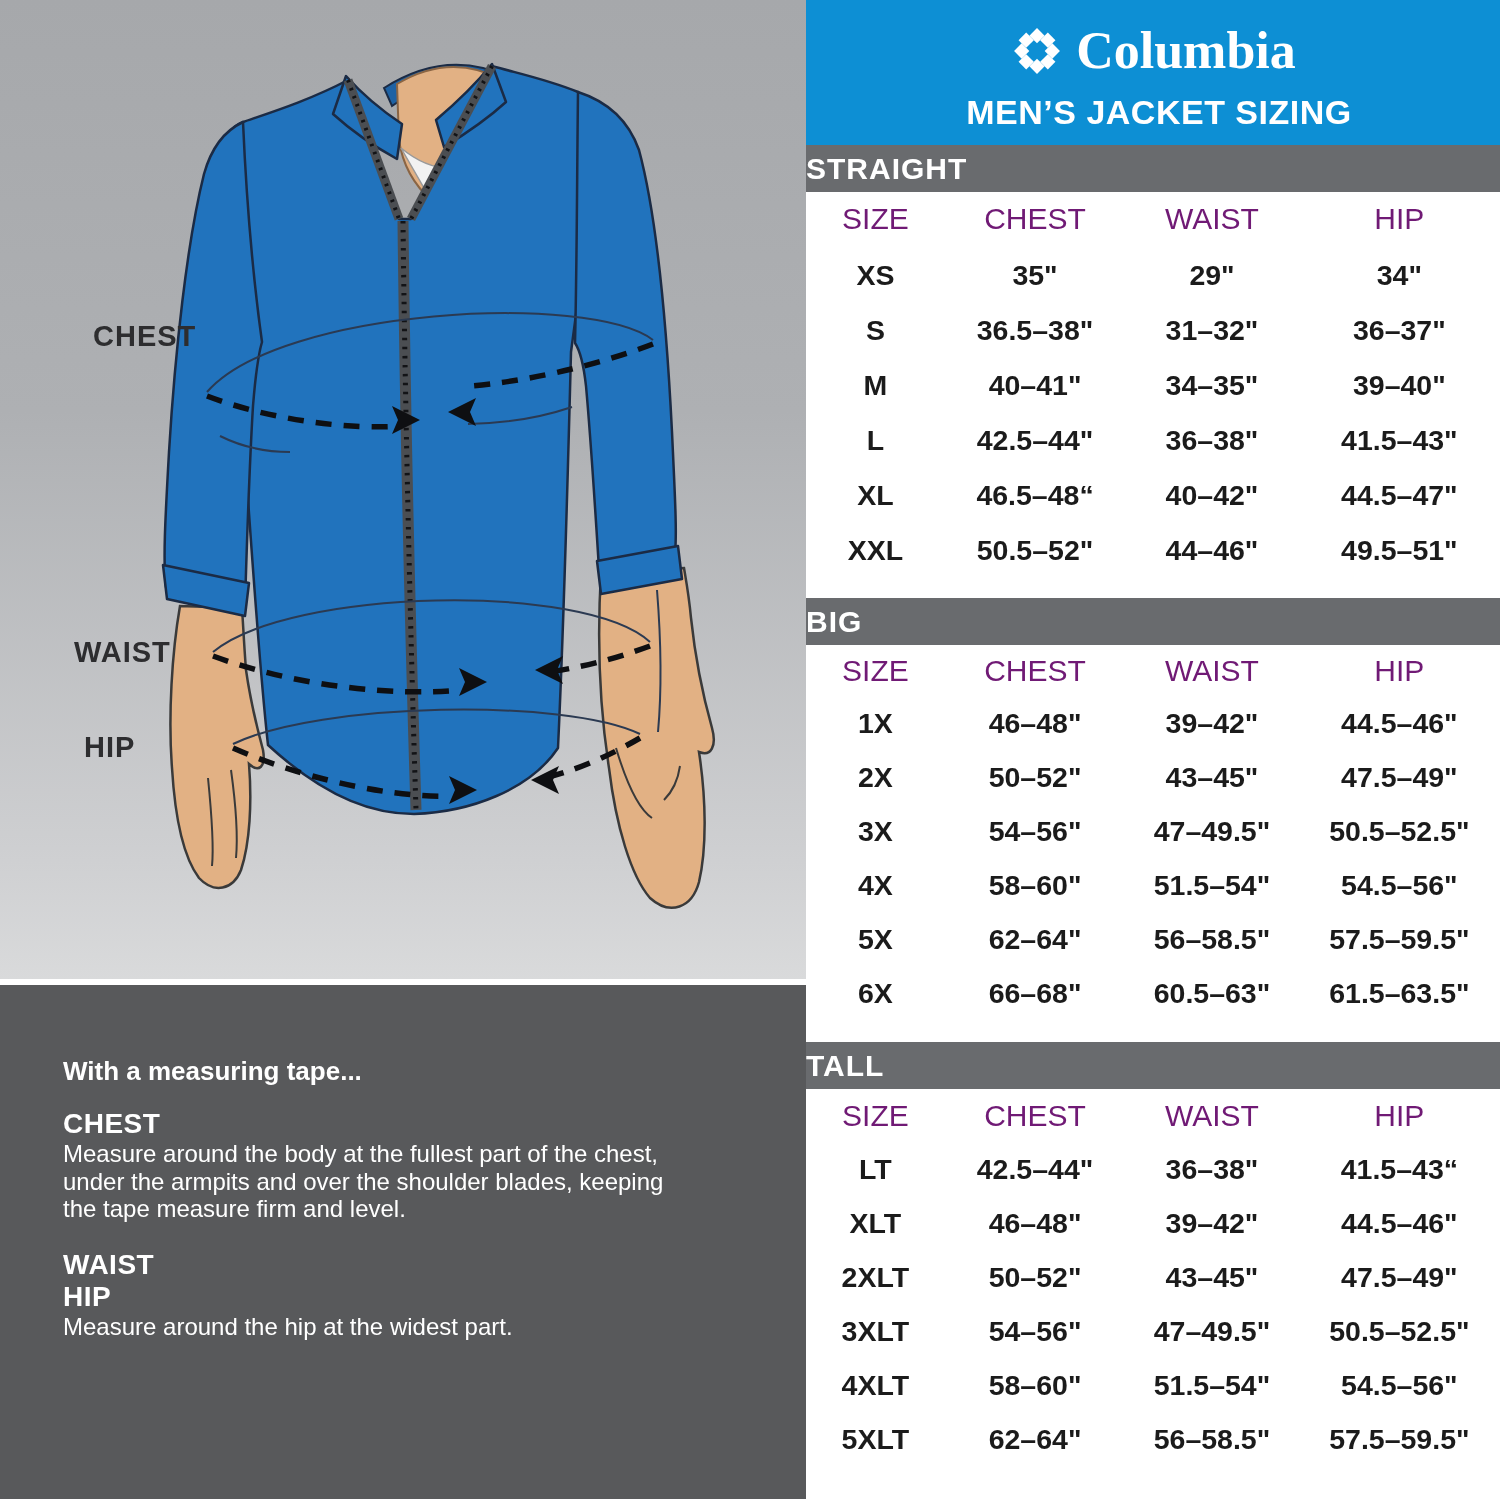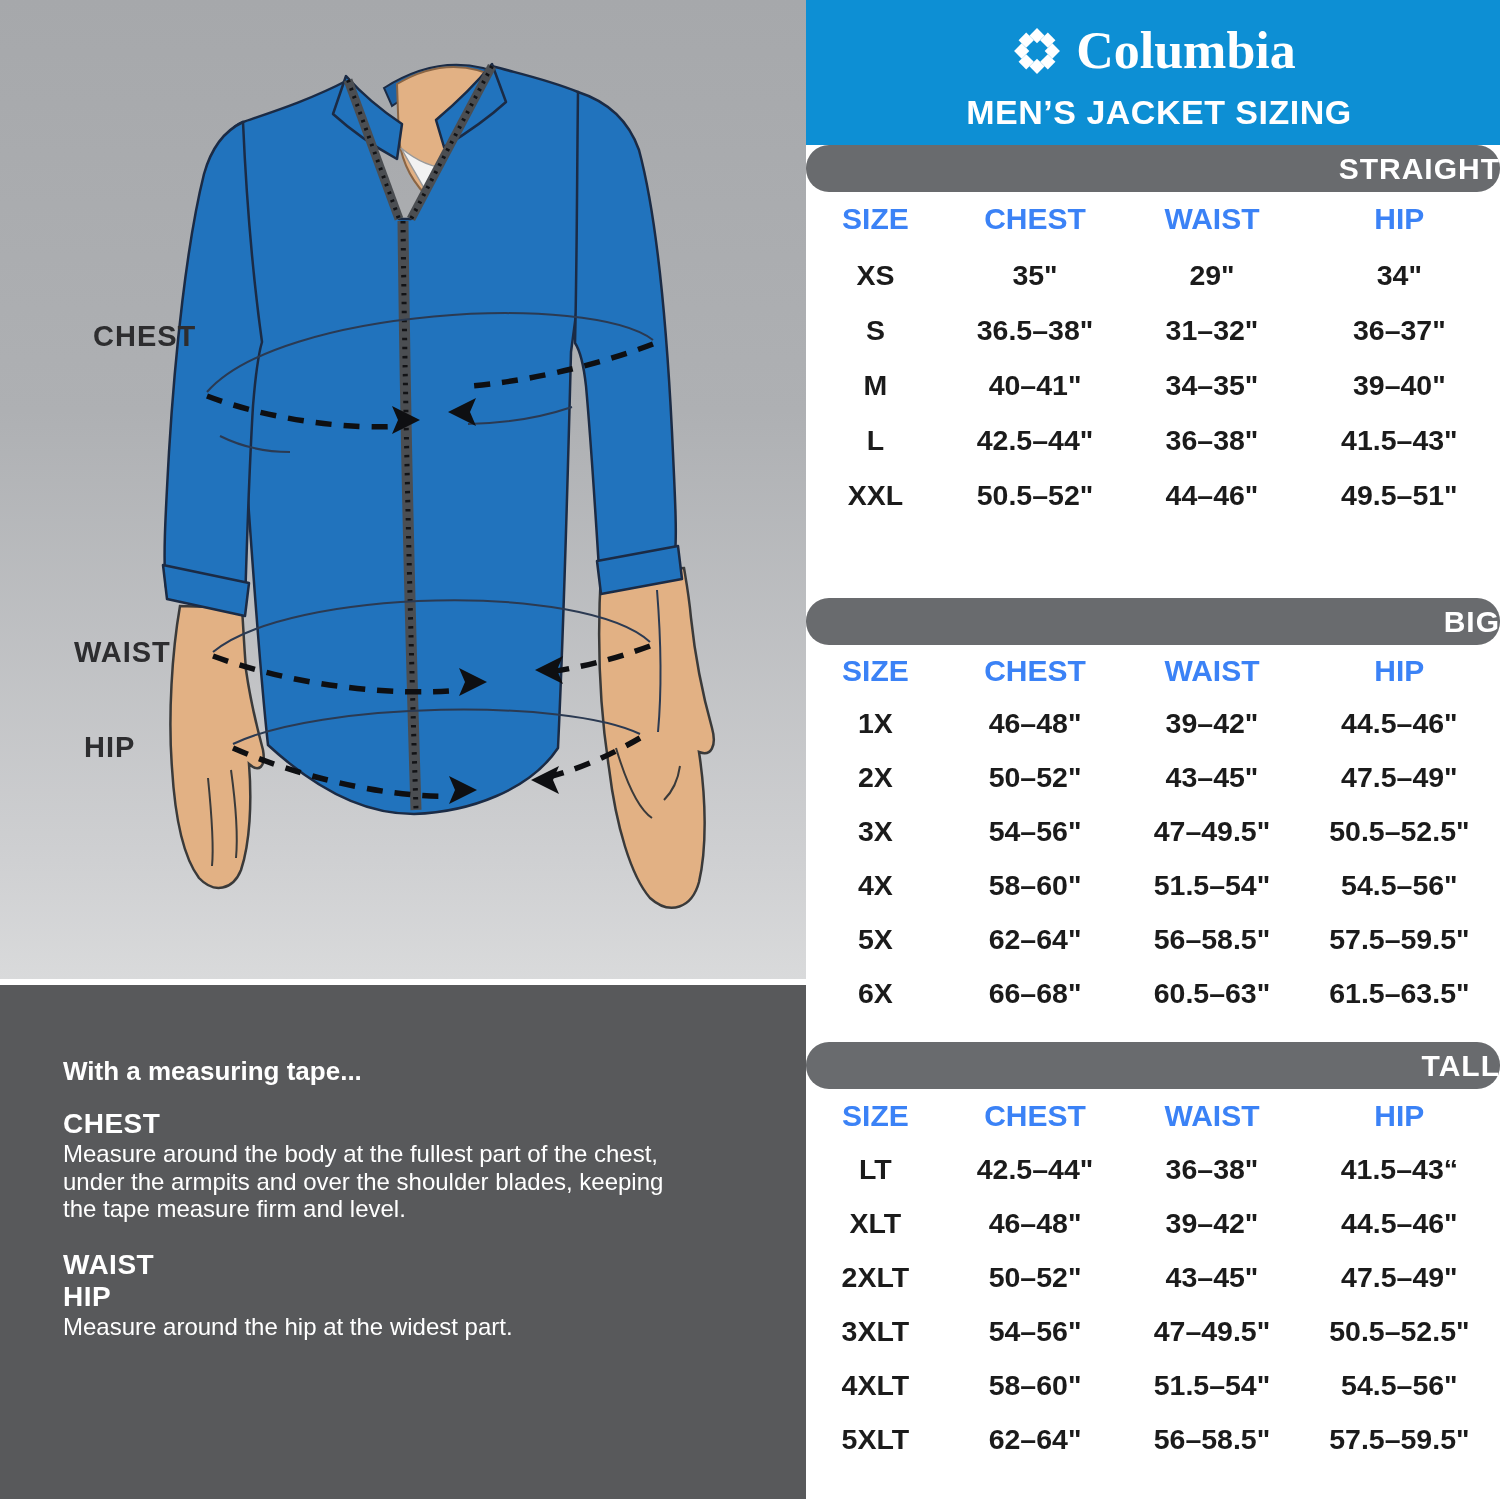--- a/index.html
+++ b/index.html
@@ -28,33 +28,33 @@
   .right-panel { position:absolute; left:806px; top:0; width:672px; height:1499px; background:#ffffff; }
   .brand-header { position:absolute; left:0; top:0; width:694px; height:145px; background:#0d8fd4; }
   .logo-row { position:absolute; top:22px; left:0; width:694px; height:58px;
     display:flex; align-items:center; justify-content:center; gap:12px; }
   .logo-wordmark { color:#ffffff; font-family:"Liberation Serif","DejaVu Serif",serif;
     font-weight:700; font-size:52px; line-height:52px; }
   .panel-title { position:absolute; top:93px; left:0; width:694px; text-align:center;
     color:#ffffff; font-size:34px; font-weight:800; letter-spacing:.5px;margin-left:6px; }
 
   .band { position:absolute; left:0; width:694px; height:47px; background:#696b6e;
-    display:flex; align-items:center; justify-content:flex-end;
-    color:#ffffff; font-size:30px; font-weight:800; letter-spacing:1px;border-radius:23px; }
+    display:flex; align-items:center; justify-content:flex-start;
+    color:#ffffff; font-size:30px; font-weight:800; letter-spacing:1px; }
   #band-straight { top:145px; }
   #band-big      { top:598px; }
   #band-tall     { top:1042px; }
 
   .size-table { position:absolute; left:0; width:694px; }
   #tbl-straight { top:190px; }
   #tbl-big      { top:646px; }
   #tbl-tall     { top:1090px; }
   .trow { display:grid; grid-template-columns:20% 26% 25% 29%; align-items:center; }
   .tcell { text-align:center; color:#1b1b1b; font-size:28.5px; font-weight:700; }
-  .thead .tcell { font-size:30px; font-weight:700; color:#3b82f6; }
+  .thead .tcell { font-size:30px; font-weight:400; color:#701a75; }
   #tbl-straight .trow { height:55px; } #tbl-straight .thead { height:58px; }
   #tbl-big .trow { height:54px; }      #tbl-big .thead { height:50px; }
   #tbl-tall .trow { height:54px; }     #tbl-tall .thead { height:52px; }
 </style>
 </head>
 <body>
 
 <div class="page">
 
   <section class="left-panel">
@@ -207,20 +207,26 @@
           <div class="tcell">34–35"</div>
           <div class="tcell">39–40"</div>
         </div>
         <div class="trow">
           <div class="tcell">L</div>
           <div class="tcell">42.5–44"</div>
           <div class="tcell">36–38"</div>
           <div class="tcell">41.5–43"</div>
         </div>
         <div class="trow">
+          <div class="tcell">XL</div>
+          <div class="tcell">46.5–48“</div>
+          <div class="tcell">40–42"</div>
+          <div class="tcell">44.5–47"</div>
+        </div>
+        <div class="trow">
           <div class="tcell">XXL</div>
           <div class="tcell">50.5–52"</div>
           <div class="tcell">44–46"</div>
           <div class="tcell">49.5–51"</div>
         </div>
       </div>
 
     <div class="band" id="band-big">
       <span>BIG</span>
     </div>

